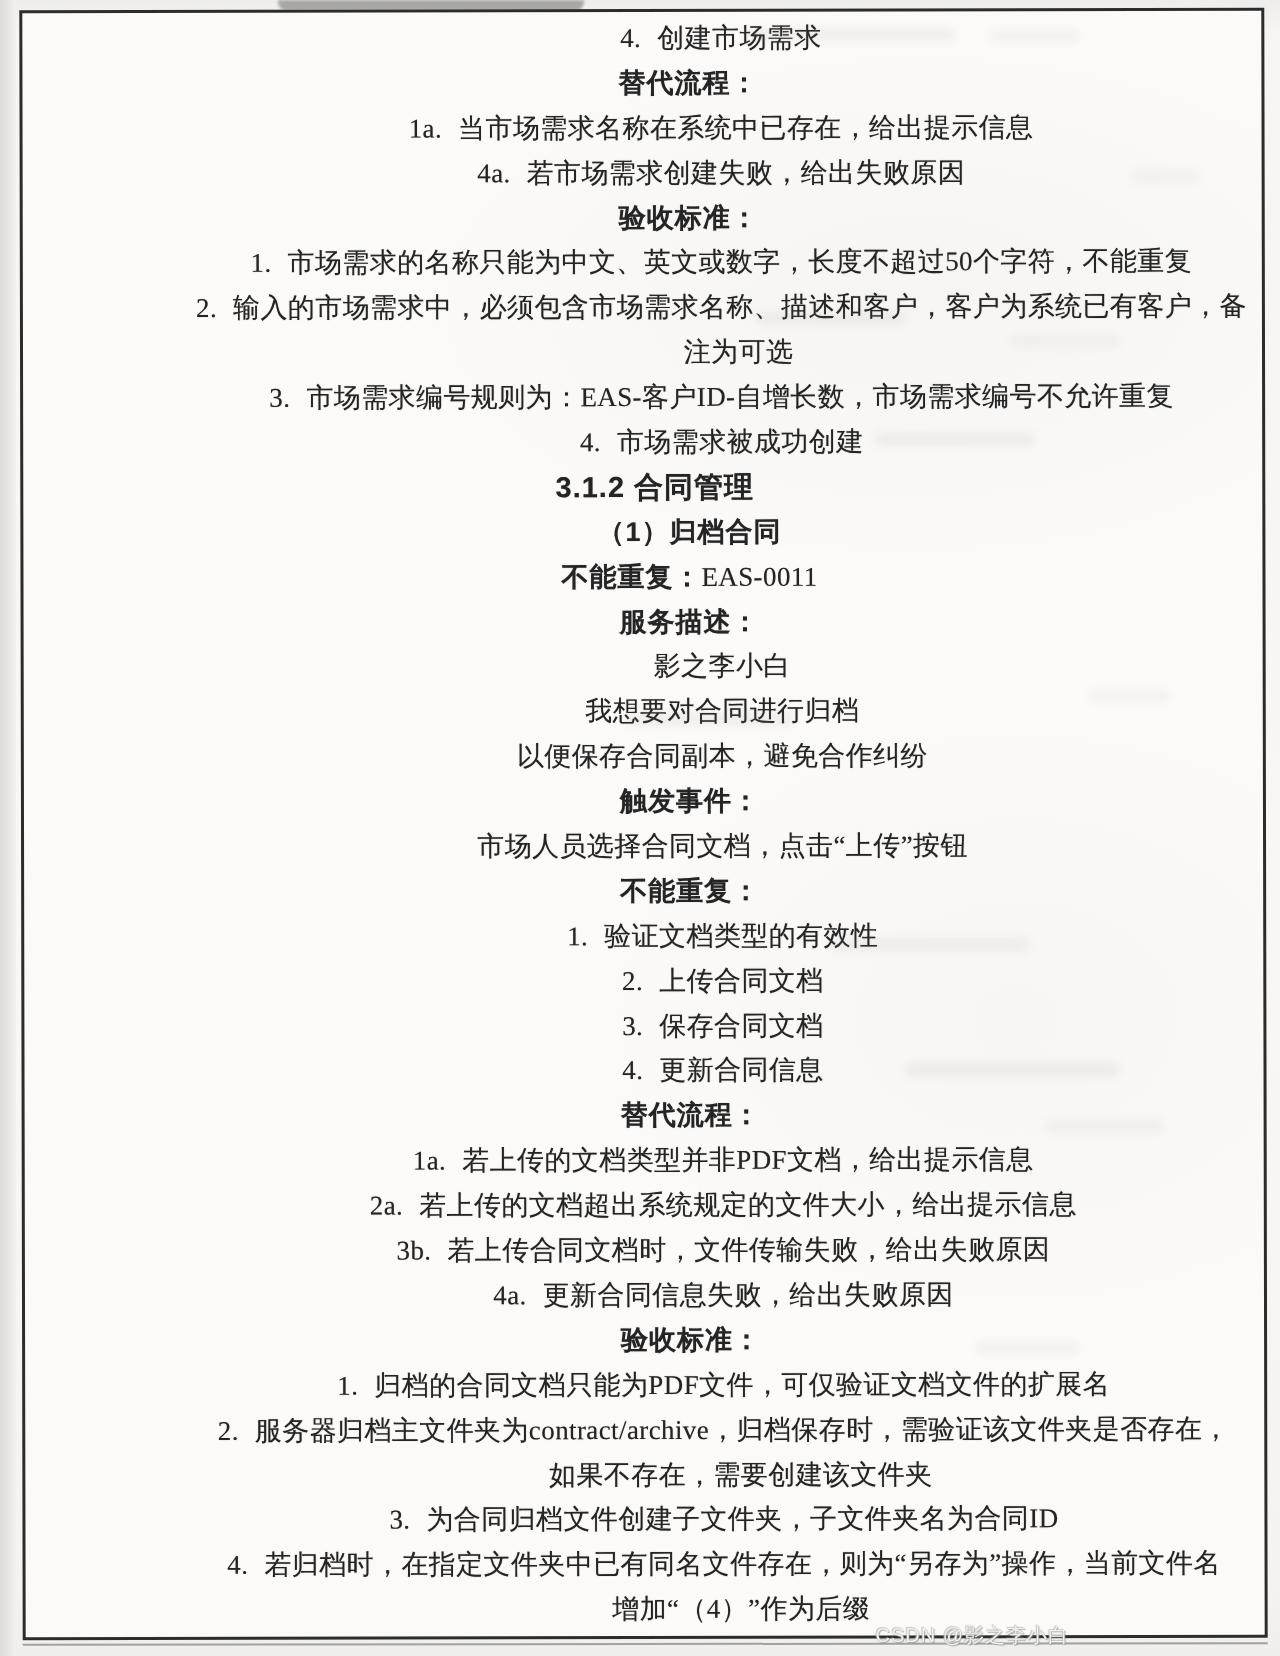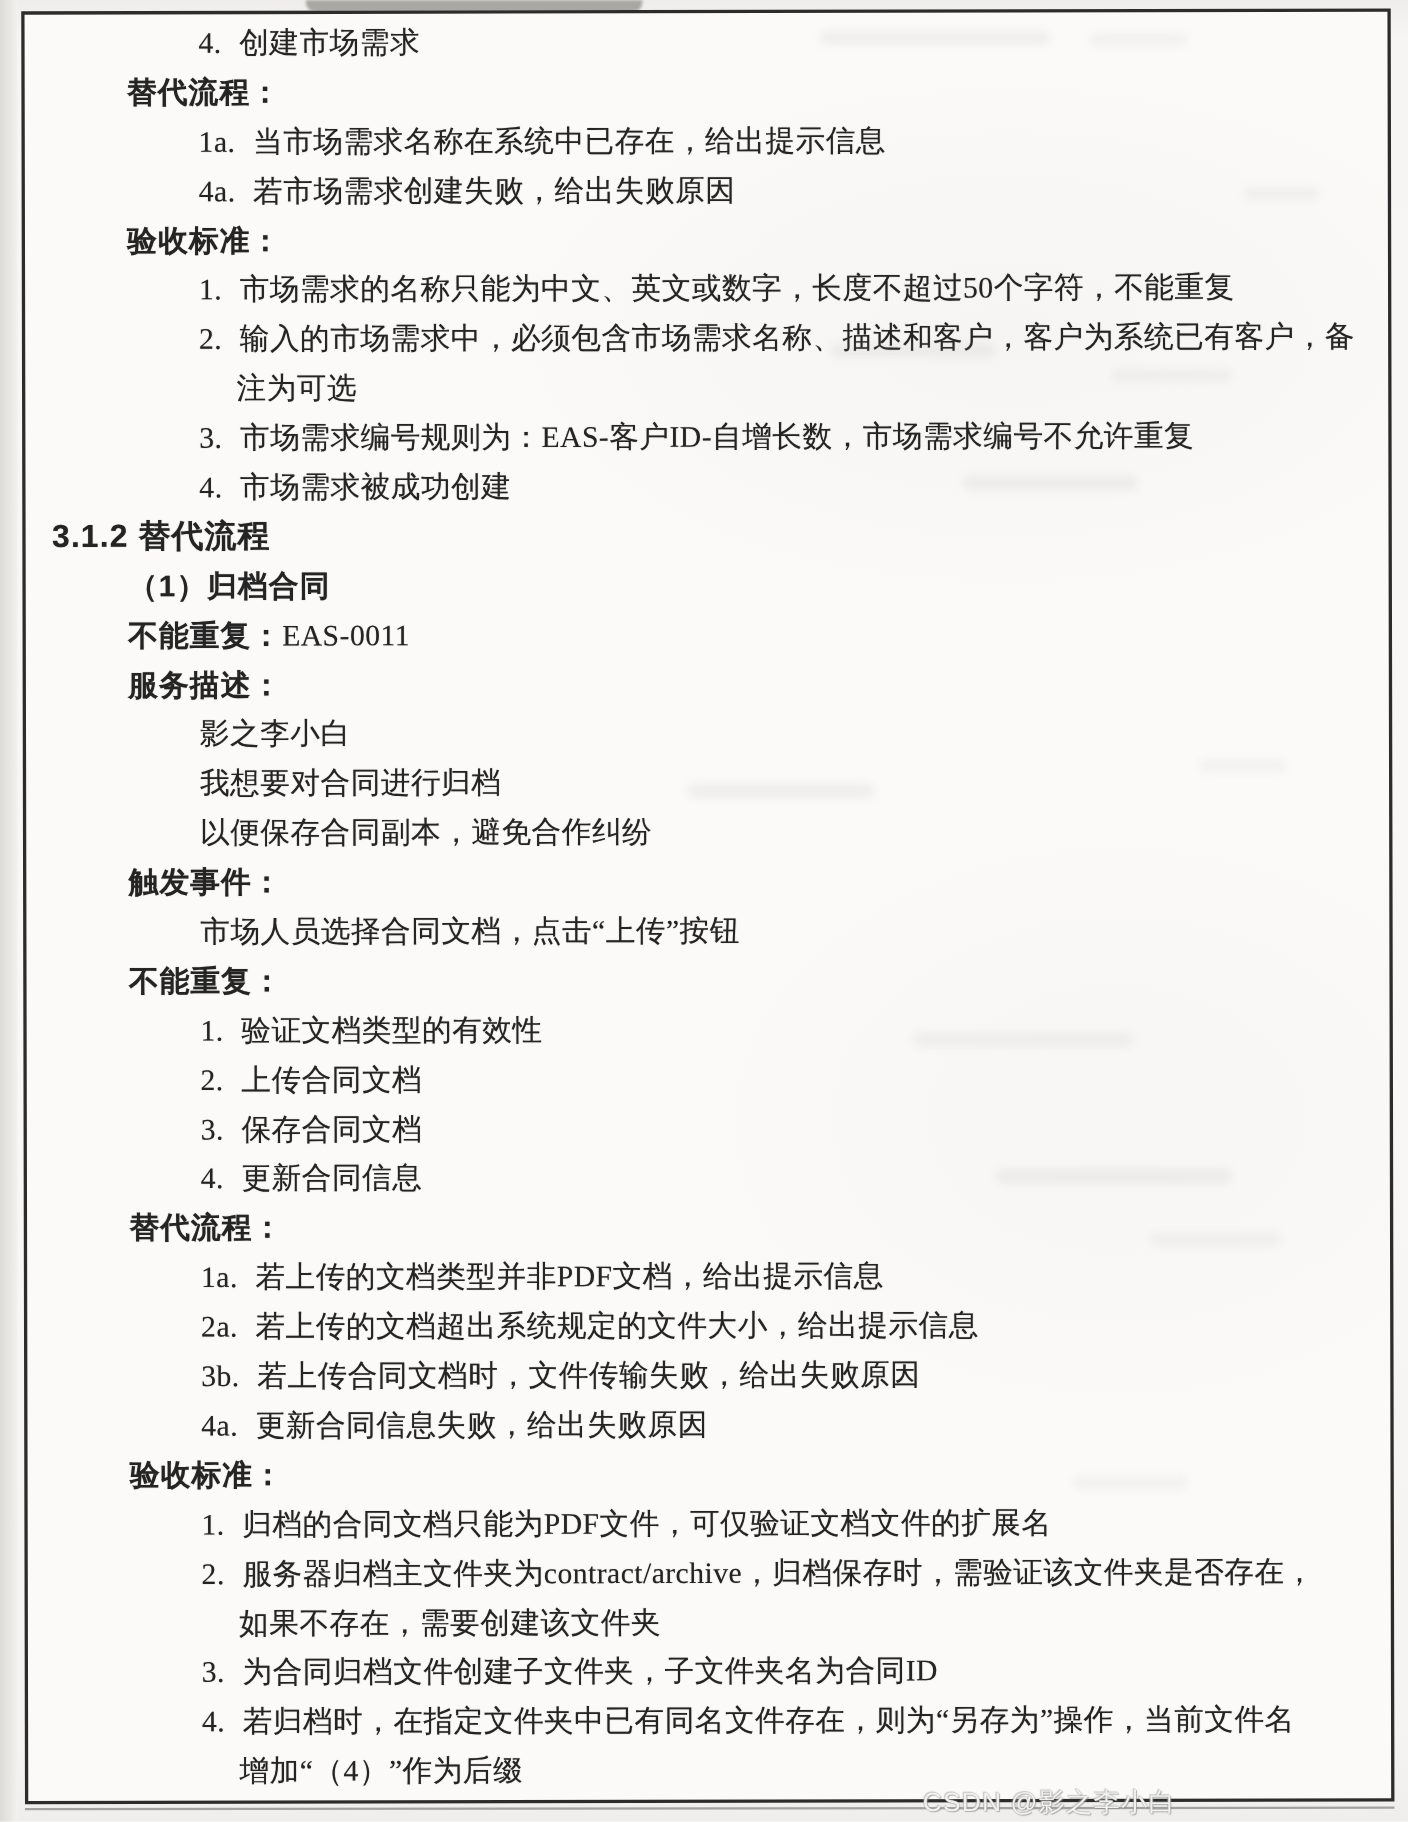--- a/index.html
+++ b/index.html
@@ -1,21 +1,21 @@
 <!DOCTYPE html>
 <html><head>
 <meta charset="utf-8">
 <style>
   html,body{margin:0;padding:0;}
   body{
     width:1280px;height:1656px;overflow:hidden;position:relative;
     background:linear-gradient(180deg,#eeedeb 0%,#f6f5f3 2%,#f8f7f5 60%,#f4f3f1 96%,#efeeec 100%);
     font-family:"Liberation Serif", serif;
   }
-  .canvas{position:relative;width:1072px;height:1656px;}
+  .canvas{position:relative;width:1072px;height:1656px;text-align:center;}
   .page-edge-left{
     position:absolute;left:0;top:0;width:16px;height:1656px;
     background:linear-gradient(90deg,#dcdbd8 0%,#ebeae7 70%,#f3f2f0 100%);
   }
   .top-blob{
     position:absolute;left:278px;top:0;width:306px;height:11px;
     background:#9c9b98;border-radius:0 0 9px 9px;filter:blur(1.5px);opacity:.85;
   }
   .frame{
     position:absolute;left:21px;top:9px;width:1245px;height:1630px;
@@ -38,21 +38,21 @@
   }
   .line.section{padding-left:24px;font-size:29px;}
   .line.heading{padding-left:93px;}
   .line.item{padding-left:158px;}
   .line.cont{padding-left:192px;}
   .num{display:inline-block;margin-right:16px;}
   .seg.bold{font-family:"Liberation Sans", sans-serif;font-weight:700;letter-spacing:1px;}
   .smudge{position:absolute;background:#8e8c89;filter:blur(4px);border-radius:8px;}
   .watermark{
     position:absolute;top:1622px;right:3px;
-    font-family:"Liberation Sans", sans-serif;font-size:24px;letter-spacing:1px;
+    font-family:"Liberation Sans", sans-serif;font-size:20px;letter-spacing:1px;
     color:rgba(244,244,242,0.96);
     text-shadow:0 0 1px #a3a3a0, 1px 1px 1px rgba(140,140,138,.65), -1px -1px 1px rgba(165,165,162,.55);
   }
 </style>
 </head>
 <body>
 
 <div class="canvas">
   <div class="page-edge-left"></div>
   <div class="top-blob"></div>
@@ -61,21 +61,21 @@
         <div class="line item"><span class="num">4.</span><span class="seg">创建市场需求</span></div>
         <div class="line heading"><span class="seg bold">替代流程：</span></div>
         <div class="line item"><span class="num">1a.</span><span class="seg">当市场需求名称在系统中已存在，给出提示信息</span></div>
         <div class="line item"><span class="num">4a.</span><span class="seg">若市场需求创建失败，给出失败原因</span></div>
         <div class="line heading"><span class="seg bold">验收标准：</span></div>
         <div class="line item"><span class="num">1.</span><span class="seg">市场需求的名称只能为中文、英文或数字，长度不超过50个字符，不能重复</span></div>
         <div class="line item"><span class="num">2.</span><span class="seg">输入的市场需求中，必须包含市场需求名称、描述和客户，客户为系统已有客户，备</span></div>
         <div class="line cont"><span class="seg">注为可选</span></div>
         <div class="line item"><span class="num">3.</span><span class="seg">市场需求编号规则为：EAS-客户ID-自增长数，市场需求编号不允许重复</span></div>
         <div class="line item"><span class="num">4.</span><span class="seg">市场需求被成功创建</span></div>
-        <div class="line section"><span class="seg bold">3.1.2 替代流程</span></div>
+        <div class="line section"><span class="seg bold">3.1.2 合同管理</span></div>
         <div class="line heading"><span class="seg bold">（1）归档合同</span></div>
         <div class="line heading"><span class="seg bold">不能重复：</span><span class="seg">EAS-0011</span></div>
         <div class="line heading"><span class="seg bold">服务描述：</span></div>
         <div class="line item"><span class="seg">影之李小白</span></div>
         <div class="line item"><span class="seg">我想要对合同进行归档</span></div>
         <div class="line item"><span class="seg">以便保存合同副本，避免合作纠纷</span></div>
         <div class="line heading"><span class="seg bold">触发事件：</span></div>
         <div class="line item"><span class="seg">市场人员选择合同文档，点击“上传”按钮</span></div>
         <div class="line heading"><span class="seg bold">不能重复：</span></div>
         <div class="line item"><span class="num">1.</span><span class="seg">验证文档类型的有效性</span></div>

